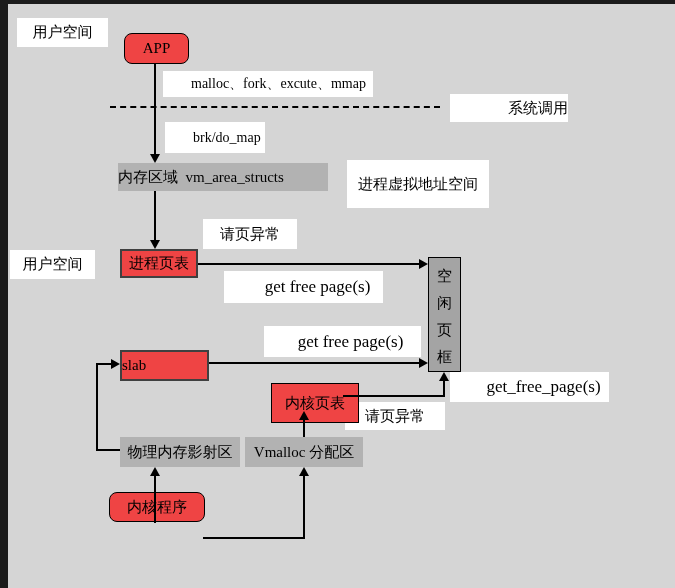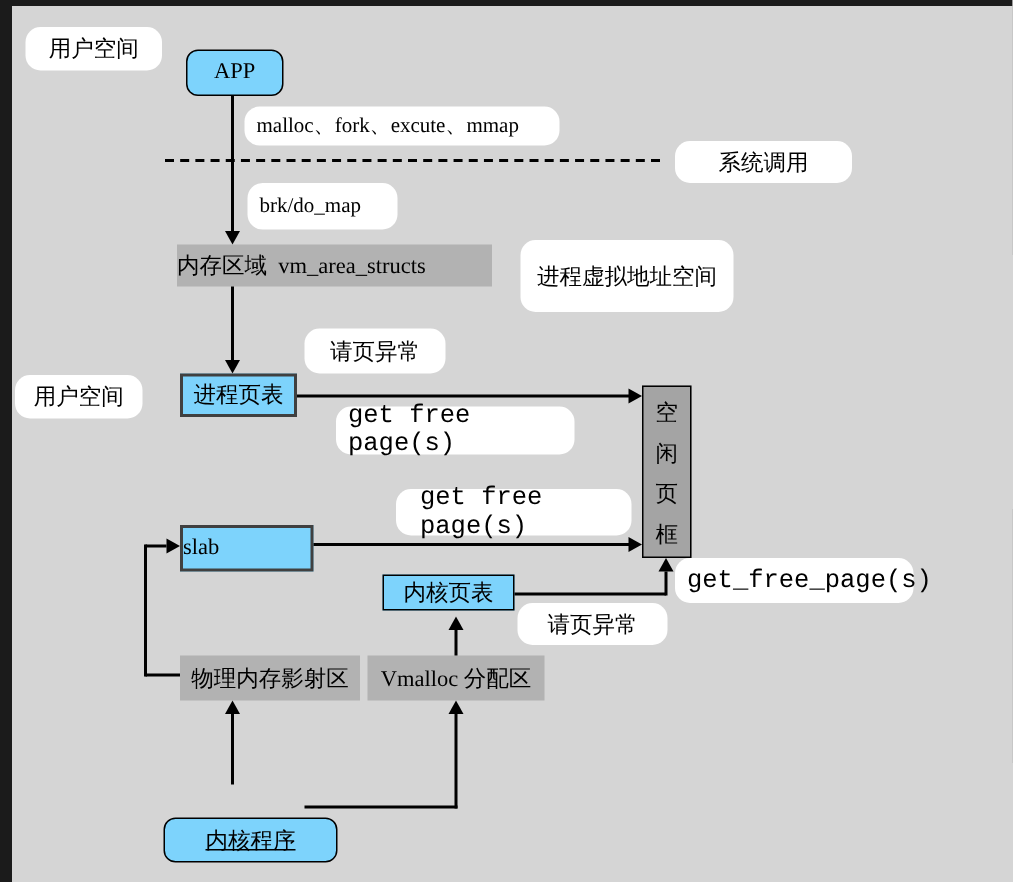--- a/index.html
+++ b/index.html
@@ -6,30 +6,30 @@
   body{background:#9e9e9e;}
   #stage{
     position:relative;width:675px;height:588px;overflow:hidden;
     background:#d5d5d5;
     font-family:"Liberation Serif","DejaVu Serif",serif;
     color:#000;
   }
   .frame{position:absolute;background:#1b1b1b;}
   .lbl{
     position:absolute;background:#ffffff;display:flex;align-items:center;
-    font-size:15px;box-sizing:border-box;border-radius:10px;
+    font-size:15px;box-sizing:border-box;
   }
   .lbl.center{justify-content:center;}
-  .lbl.padL{padding-left:8px;}
-  .sans{font-family:Liberation Mono, monospace;}
+  .lbl.padL{padding-left:28px;}
+  .sans{font-family:Liberation Serif, serif;justify-content:center;}
   .sz14{font-size:14px;}
   .sz17{font-size:17px;}
   .node{
     position:absolute;box-sizing:border-box;display:flex;align-items:center;
-    font-size:15px;background:#7dd3fc;white-space:pre;
+    font-size:15px;background:#ef4444;white-space:pre;
   }
   .node.center{justify-content:center;}
   .node.gray{background:#b2b2b2;}
   .node.b1{border:1.5px solid #000;}
   .node.b2{border:2px solid #404040;}
   .node.round{border-radius:8px;}
   .vnode{
     position:absolute;box-sizing:border-box;background:#a4a4a4;border:1px solid #000;
     font-size:15px;line-height:27px;text-align:center;word-break:break-all;
     padding:5px 8px 0 8px;white-space:normal;
@@ -52,21 +52,21 @@
   <div class="lbl center" style="left:17px;top:18px;width:91px;height:29px;">
     <span>用户空间</span>
   </div>
   <div class="lbl center" style="left:10px;top:250px;width:85px;height:29px;">
     <span>用户空间</span>
   </div>
 
   <div class="lbl padL sz14" style="left:163px;top:71px;width:210px;height:26px;">
     <span>malloc、fork、excute、mmap</span>
   </div>
-  <div class="lbl center" style="left:450px;top:94px;width:118px;height:28px;">
+  <div class="lbl center" style="left:450px;top:94px;width:118px;height:28px;justify-content:flex-end;">
     <span>系统调用</span>
   </div>
   <div class="lbl padL sz14" style="left:165px;top:122px;width:100px;height:31px;">
     <span>brk/do_map</span>
   </div>
   <div class="lbl center" style="left:347px;top:160px;width:142px;height:48px;">
     <span>进程虚拟地址空间</span>
   </div>
   <div class="lbl center" style="left:203px;top:219px;width:94px;height:30px;">
     <span>请页异常</span>
@@ -90,30 +90,30 @@
   <div class="node gray" style="left:118px;top:163px;width:210px;height:28px;">
     <span>内存区域  vm_area_structs</span>
   </div>
   <div class="node center b2" style="left:120px;top:249px;width:78px;height:29px;">
     <span>进程页表</span>
   </div>
   <div class="vnode" style="left:428px;top:257px;width:33px;height:115px;">空闲页框</div>
   <div class="node b2" style="left:120px;top:350px;width:89px;height:31px;padding-left:0;">
     <span>slab</span>
   </div>
-  <div class="node center b1" style="left:255px;top:383px;width:88px;height:24px;">
+  <div class="node center b1" style="left:271px;top:383px;width:88px;height:40px;">
     <span>内核页表</span>
   </div>
   <div class="node gray center" style="left:120px;top:437px;width:120px;height:30px;">
     <span>物理内存影射区</span>
   </div>
   <div class="node gray center" style="left:245px;top:437px;width:118px;height:30px;text-align:center;">
     <span>Vmalloc 分配区</span>
   </div>
-  <div class="node center b1 round" style="left:109px;top:545px;width:116px;height:30px;text-decoration:underline;">
+  <div class="node center b1 round" style="left:109px;top:492px;width:96px;height:30px;">
     <span>内核程序</span>
   </div>
 
   <div class="dash" style="left:110px;top:106px;width:330px;"></div>
 
   <div class="ln" style="left:154px;top:64px;width:2px;height:91px;"></div>
   <div class="arr d" style="left:150px;top:154px;"></div>
 
   <div class="ln" style="left:154px;top:191px;width:2px;height:49px;"></div>
   <div class="arr d" style="left:150px;top:240px;"></div>

